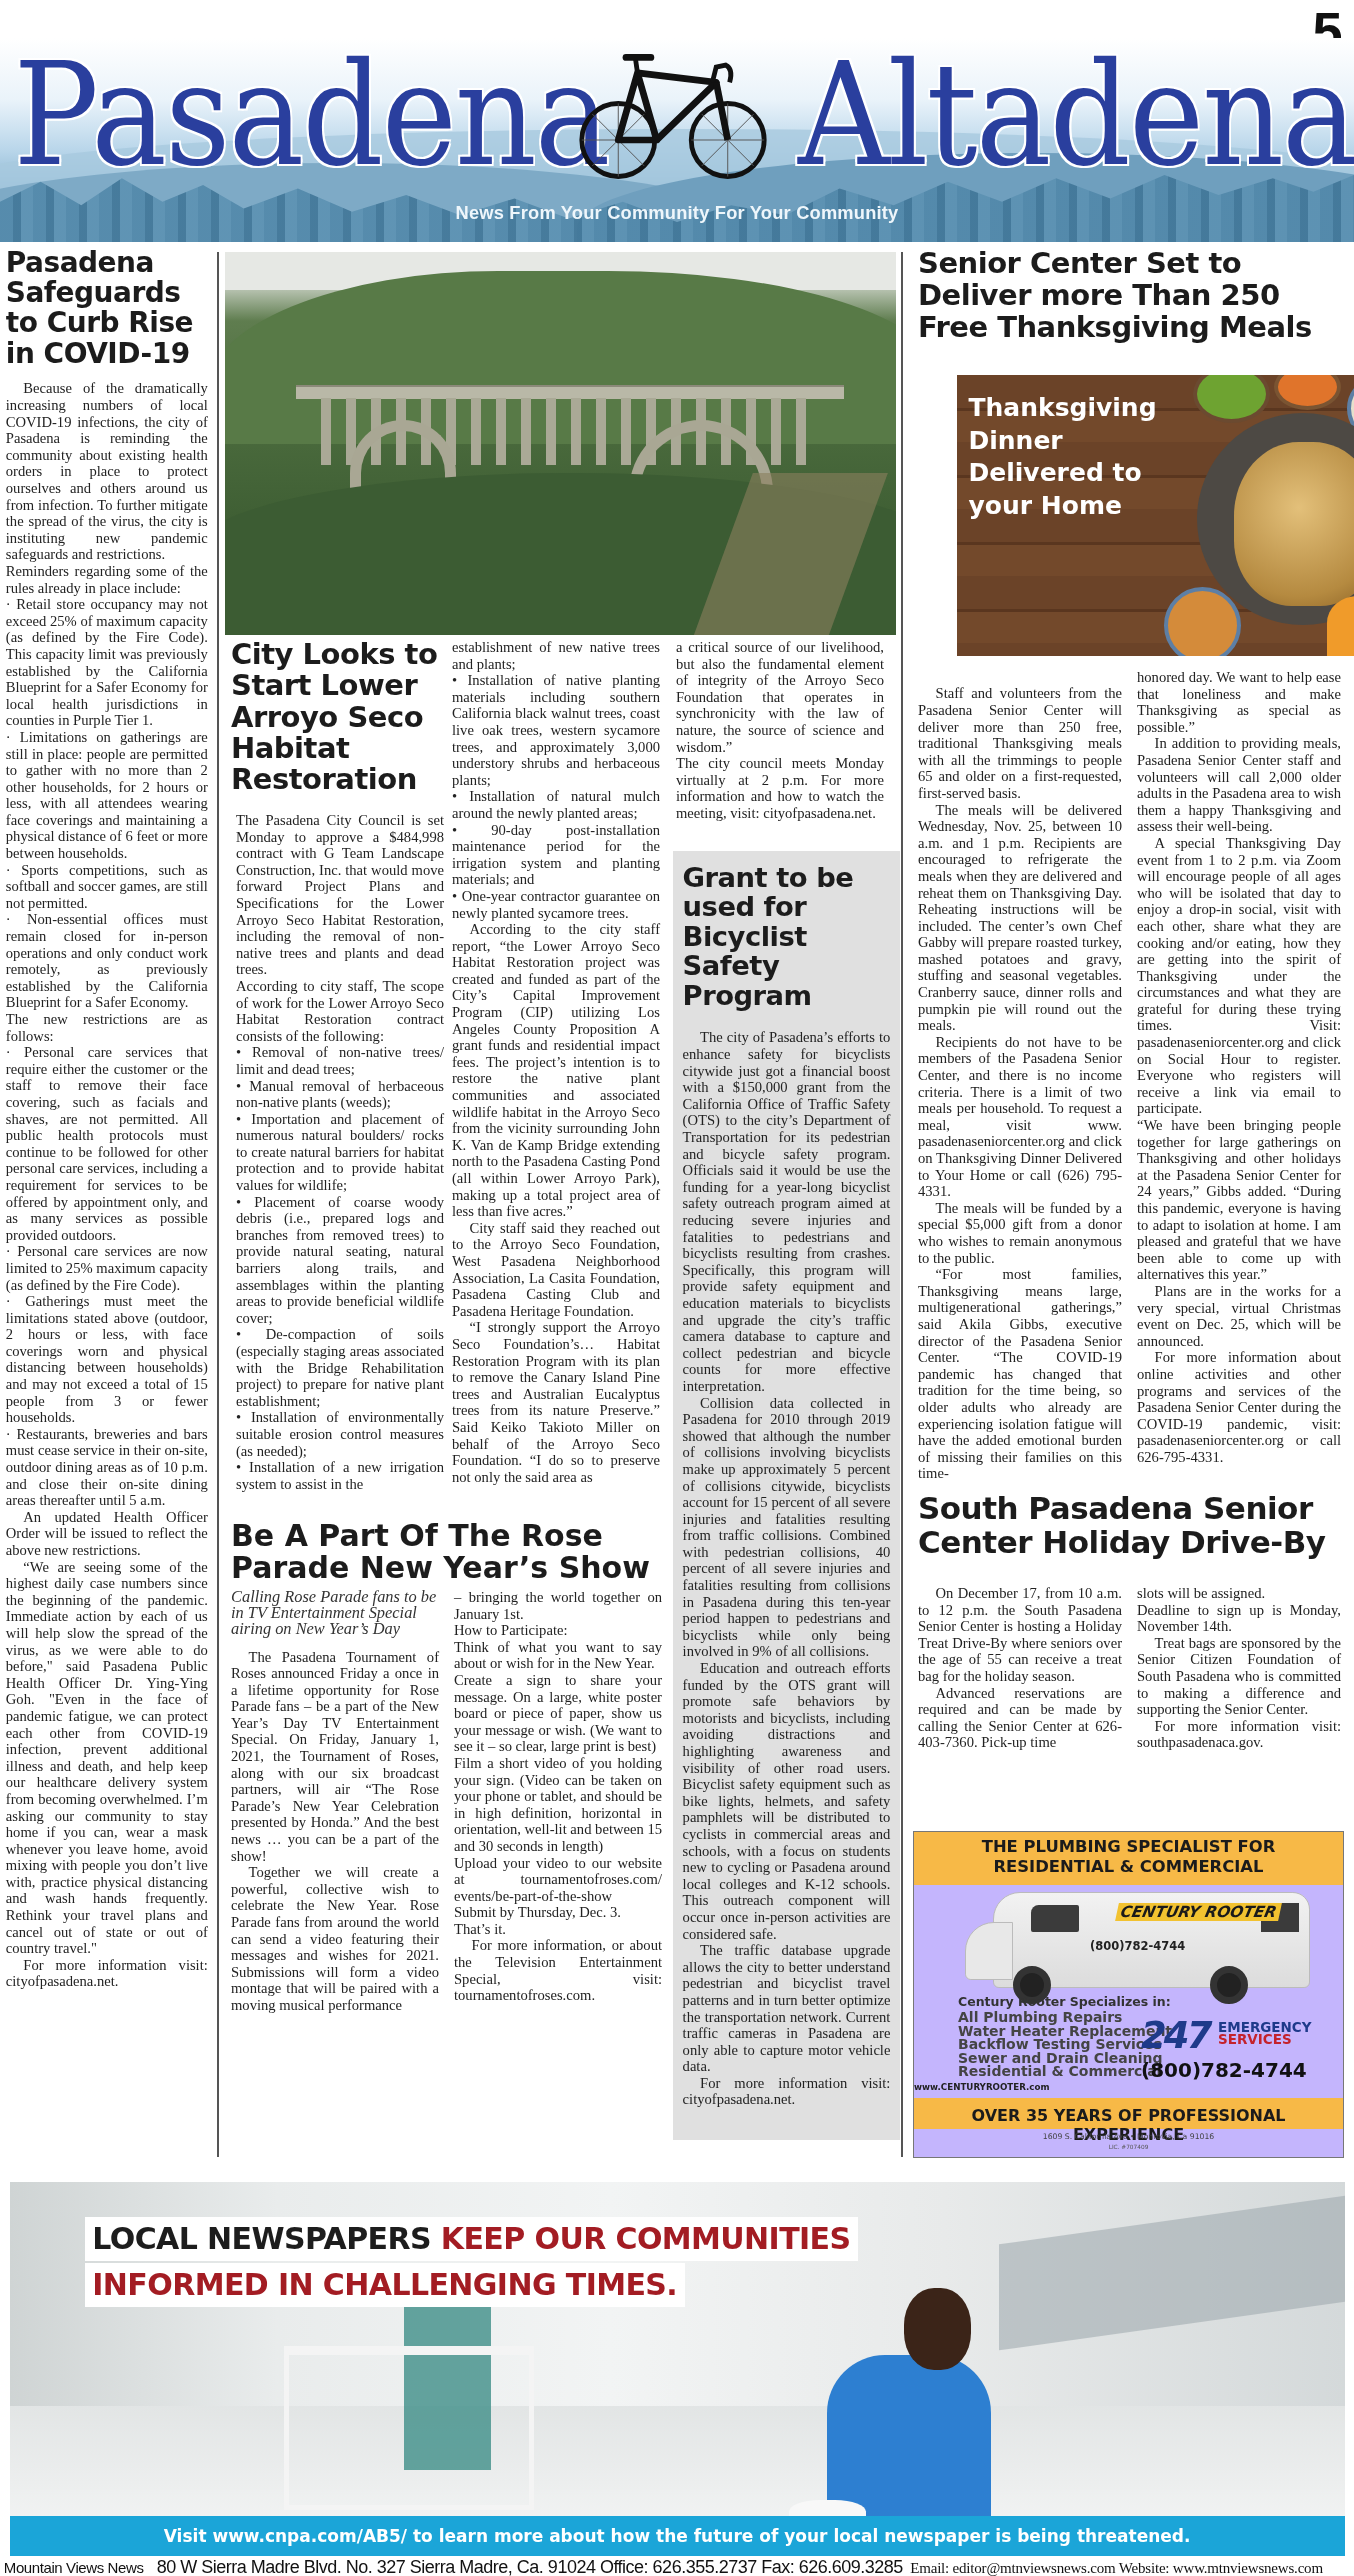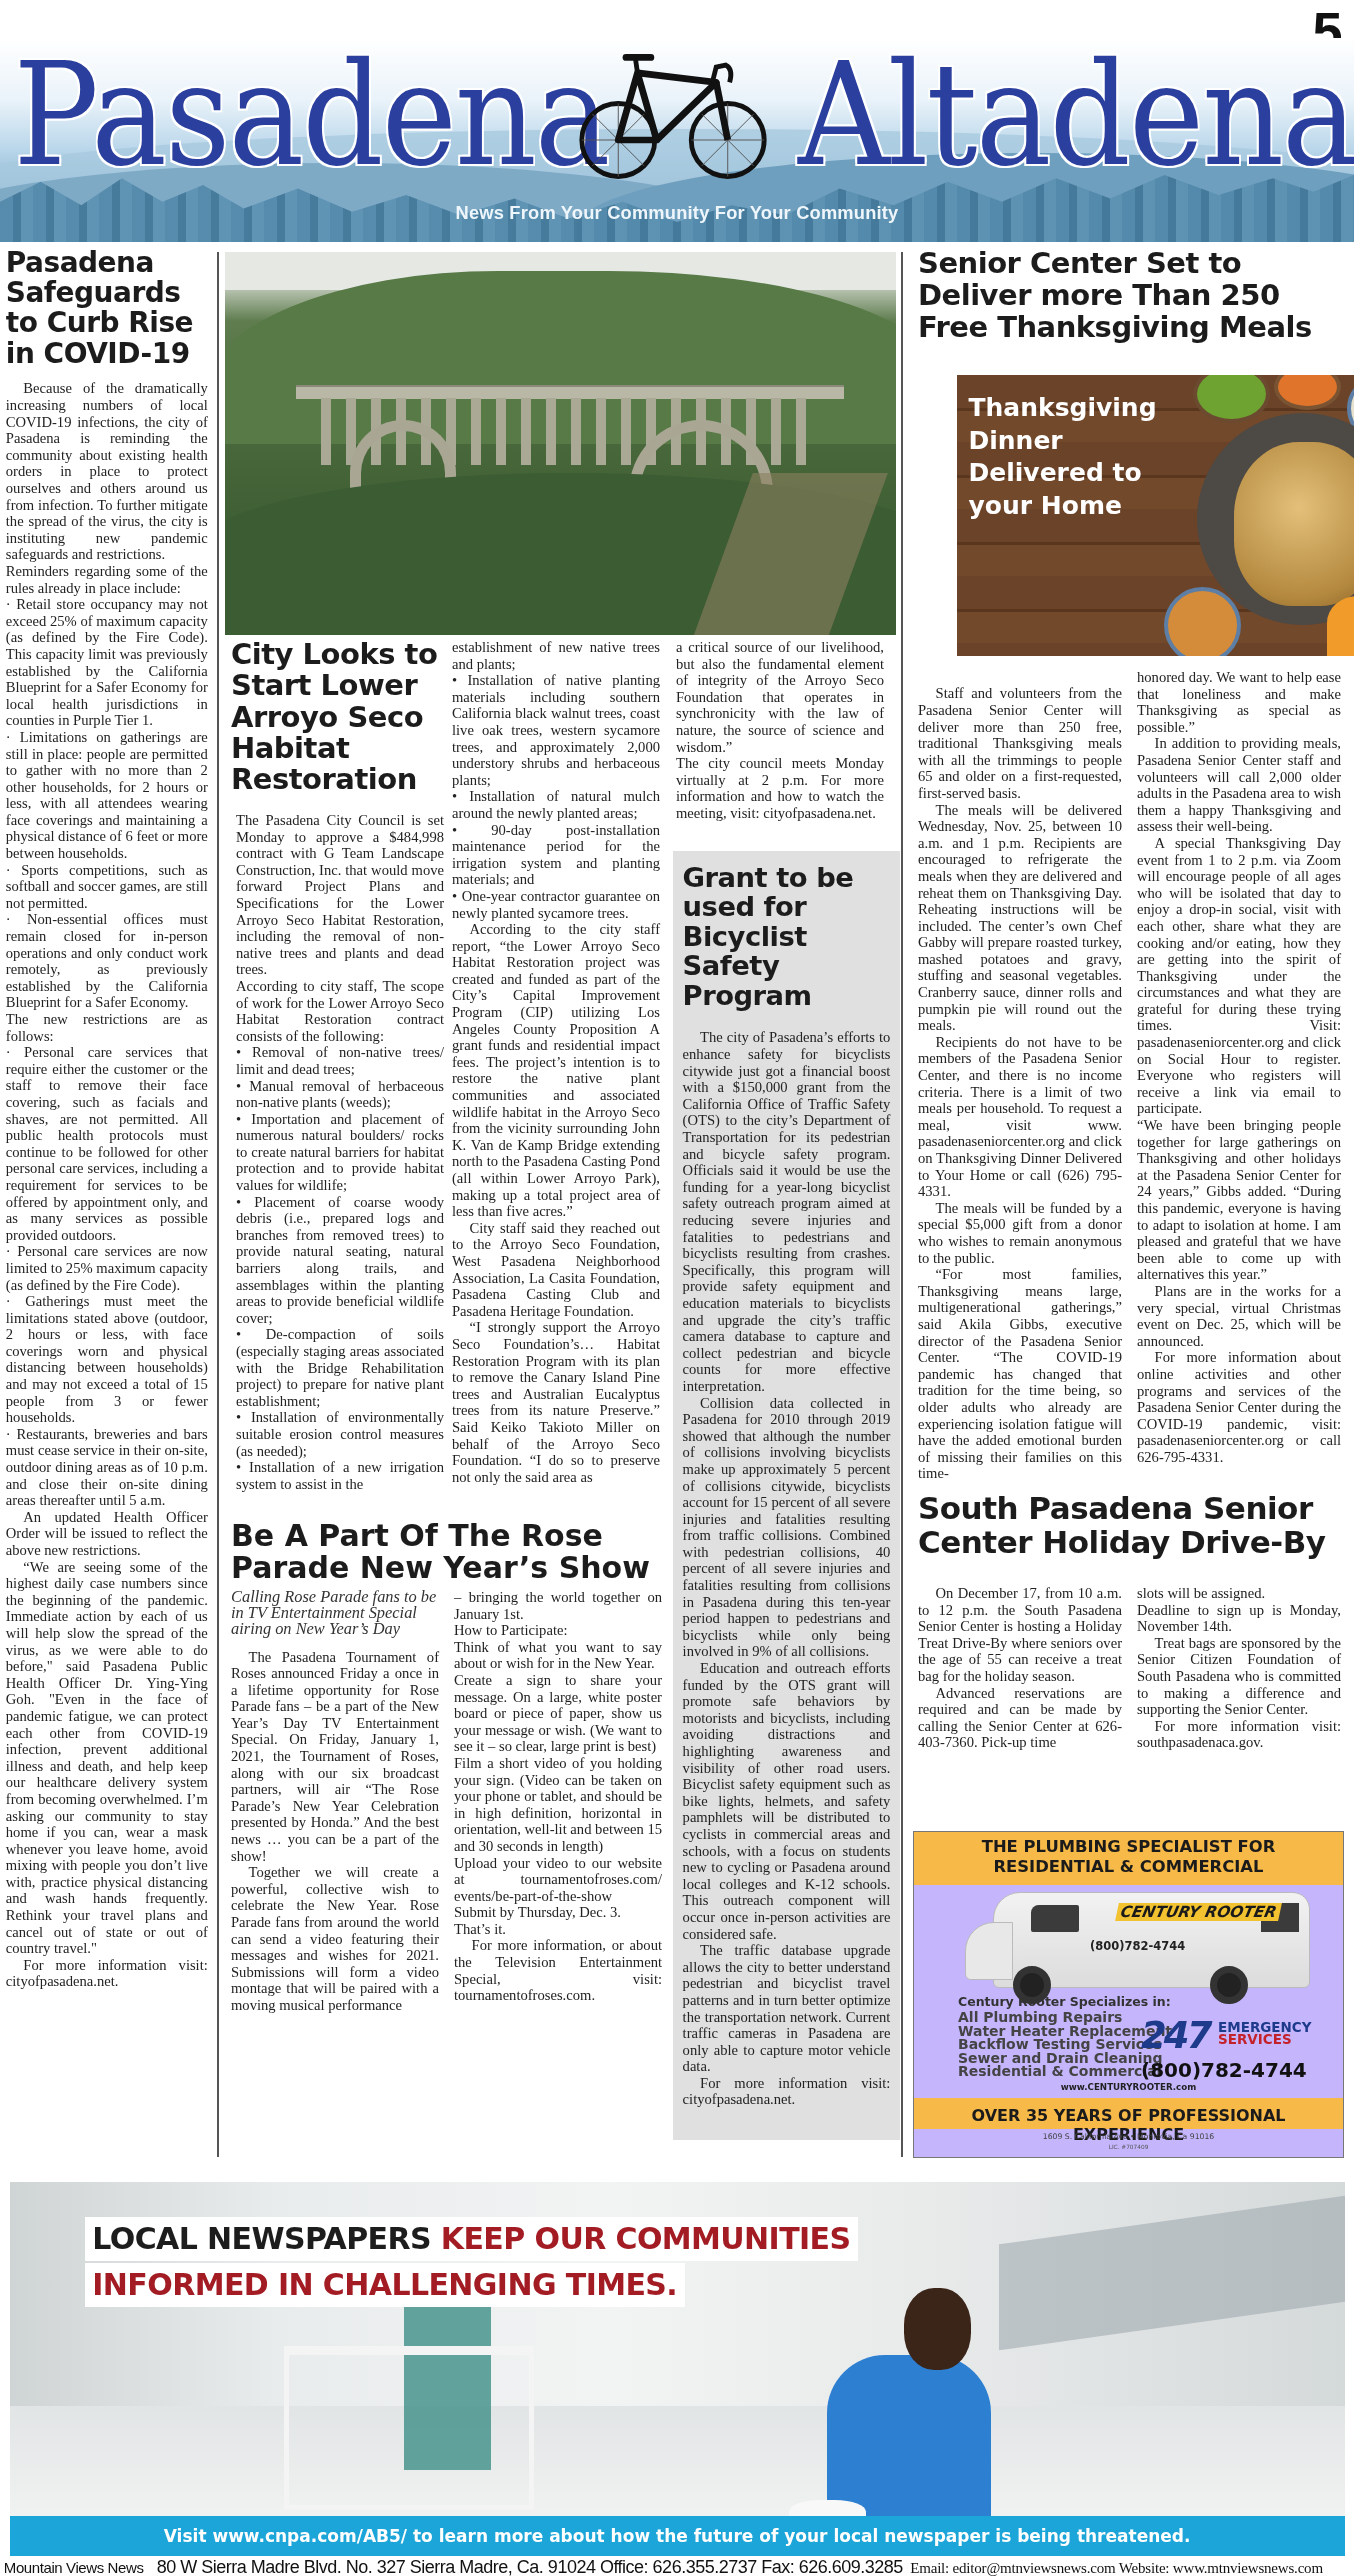--- a/index.html
+++ b/index.html
@@ -101,21 +101,21 @@
   .ad-van .vphone { position:absolute; left:96px; top:46px; font-size:11.5px; font-weight:bold; color:#222; }
   .ad-van .wheel { position:absolute; bottom:-17.3px; width:38px; height:38px; border-radius:50%; background:#222; border:7.7px solid #333; }
   .ad-van .w1 { left:19px; } .ad-van .w2 { left:216px; }
   .ad-spec-title { position: absolute; left: 44px; top: 162px; font-size: 12.5px; font-weight: bold; color: #333; }
   .ad-spec-list { position: absolute; left: 44px; top: 179px; font-size: 14px; line-height: 13.5px; color: #444; list-style: none; font-weight: bold; }
   .ad-247 { position: absolute; left: 227px; top: 185px; font-weight: bold; }
   .ad-247 .num { font-size: 37px; color: #1e3a8a; font-style: italic; letter-spacing: -2.9px; line-height: 1; }
   .ad-247 .em { position: absolute; left: 77px; top: 3.8px; font-size: 13.5px; color: #1e3a8a; line-height: 12.5px; width: 135px; }
   .ad-247 .em span { color: #c4222b; display: block; }
   .ad-247 .phone { font-size: 20px; color: #111; margin-top: 3.8px; }
-  .ad-web { position: absolute; left: 0; width: 100%; top: 250px; text-align: center; font-size: 8.7px; font-weight: bold; color: #222; }
+  .ad-web { position: absolute; left: 0; width: 100%; top: 250px; text-align: left; font-size: 8.7px; font-weight: bold; color: #222; }
   .ad-bottom { position: absolute; left: 0; top: 266px; width: 100%; height: 31px; padding-top: 7.7px; font-size: 16px; }
   .ad-addr { position: absolute; left: 0; width: 100%; top: 300px; text-align: center; font-size: 7.7px; color: #444; }
   .ad-lic { position: absolute; left: 0; width: 100%; top: 312px; text-align: center; font-size: 5.8px; color: #555; }
 
   
   .promo { position: absolute; left: 9.6px; top: 2182px; width: 1335px; height: 368px; overflow: hidden;
     background: linear-gradient(90deg, #cfd4d4 0%, #e9ecec 20%, #f2f4f4 45%, #e8eaea 70%, #d4d9da 100%); }
   .promo .floor { position:absolute; left:0; bottom:0; width:100%; height:144px; background: linear-gradient(#e2e5e5, #f5f6f6); }
   .promo .curtain { position:absolute; left:394px; top:96px; width:87px; height:192px; background:#3e8f88; opacity:.8; }
   .promo .cart { position:absolute; left:274px; top:164px; width:250px; height:164px; border:5.8px solid #f4f4f4; border-top-width:9.6px; }
@@ -219,21 +219,21 @@
   <p>• Removal of non-native trees/ limit and dead trees;</p>
   <p>• Manual removal of herbaceous non-native plants (weeds);</p>
   <p>• Importation and placement of numerous natural boulders/ rocks to create natural barriers for habitat protection and to provide habitat values for wildlife;</p>
   <p>• Placement of coarse woody debris (i.e., prepared logs and branches from removed trees) to provide natural seating, natural barriers along trails, and assemblages within the planting areas to provide beneficial wildlife cover;</p>
   <p>• De-compaction of soils (especially staging areas associated with the Bridge Rehabilitation project) to prepare for native plant establishment;</p>
   <p>• Installation of environmentally suitable erosion control measures (as needed);</p>
   <p>• Installation of a new irrigation system to assist in the</p>
 </div>
 <div class="a2-col2 body-text">
   <p>establishment of new native trees and plants;</p>
-  <p>• Installation of native planting materials including southern California black walnut trees, coast live oak trees, western sycamore trees, and approximately 2,000 understory shrubs and herbaceous plants;</p>
+  <p>• Installation of native planting materials including southern California black walnut trees, coast live oak trees, western sycamore trees, and approximately 3,000 understory shrubs and herbaceous plants;</p>
   <p>• Installation of natural mulch around the newly planted areas;</p>
   <p>• 90-day post-installation maintenance period for the irrigation system and planting materials; and</p>
   <p>• One-year contractor guarantee on newly planted sycamore trees.</p>
   <p class="ind">According to the city staff report, “the Lower Arroyo Seco Habitat Restoration project was created and funded as part of the City’s Capital Improvement Program (CIP) utilizing Los Angeles County Proposition A grant funds and residential impact fees. The project’s intention is to restore the native plant communities and associated wildlife habitat in the Arroyo Seco from the vicinity surrounding John K. Van de Kamp Bridge extending north to the Pasadena Casting Pond (all within Lower Arroyo Park), making up a total project area of less than five acres.”</p>
   <p class="ind">City staff said they reached out to the Arroyo Seco Foundation, West Pasadena Neighborhood Association, La Casita Foundation, Pasadena Casting Club and Pasadena Heritage Foundation.</p>
   <p class="ind">“I strongly support the Arroyo Seco Foundation’s… Habitat Restoration Program with its plan to remove the Canary Island Pine trees and Australian Eucalyptus trees from its nature Preserve.” Said Keiko Takioto Miller on behalf of the Arroyo Seco Foundation. “I do so to preserve not only the said area as</p>
 </div>
 <div class="a2-col3 body-text">
   <p>a critical source of our livelihood, but also the fundamental element of integrity of the Arroyo Seco Foundation that operates in synchronicity with the law of nature, the source of science and wisdom.”</p>
   <p>The city council meets Monday virtually at 2 p.m. For more information and how to watch the meeting, visit: cityofpasadena.net.</p>

